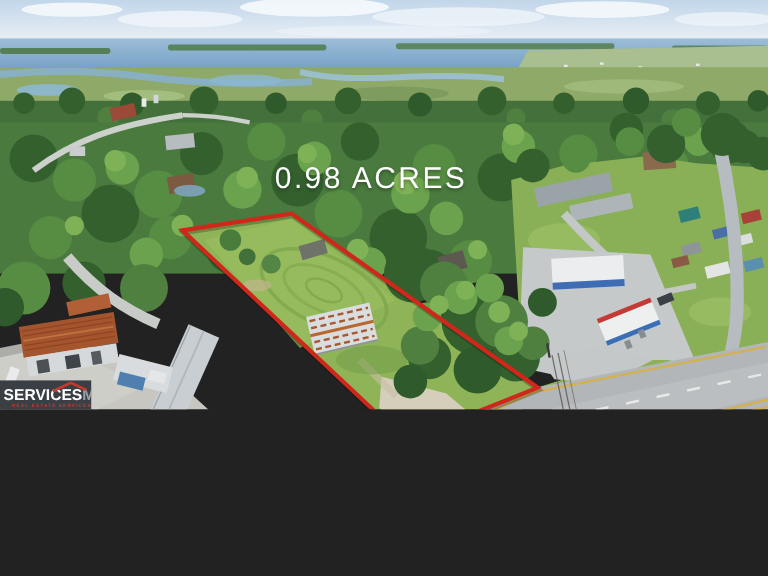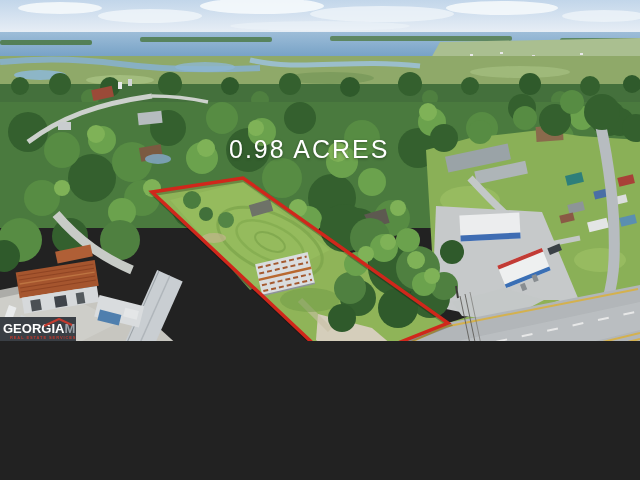--- a/index.html
+++ b/index.html
@@ -374,21 +374,21 @@
       <polygon fill="none" stroke-linejoin="miter" points="152,192 243,178 448,323 338,367" stroke="#d0271b" stroke-width="3.5"></polygon>
     </g>
   </svg>
 
   <div class="acreage">0.98 ACRES</div>
 
   <div class="disclaimer">OUTLINES FOR REFERENCE ONLY</div>
 
   <div class="mlslogo">
     <div class="line1">
-      <span class="brand1">GEORGIA</span><span class="brand2">MLS</span>
+      <span class="brand1">SERVICES</span><span class="brand2">MLS</span>
     </div>
     <svg class="roof" width="30" height="9" viewBox="0 0 30 9" aria-hidden="true">
       <polyline points="1,8 16,1 29,7" fill="none" stroke-width="2.2" stroke="#c23a2e"></polyline>
     </svg>
     <div class="tagline">REAL ESTATE SERVICES</div>
   </div>
 
 </div>
 
 </body></html>

